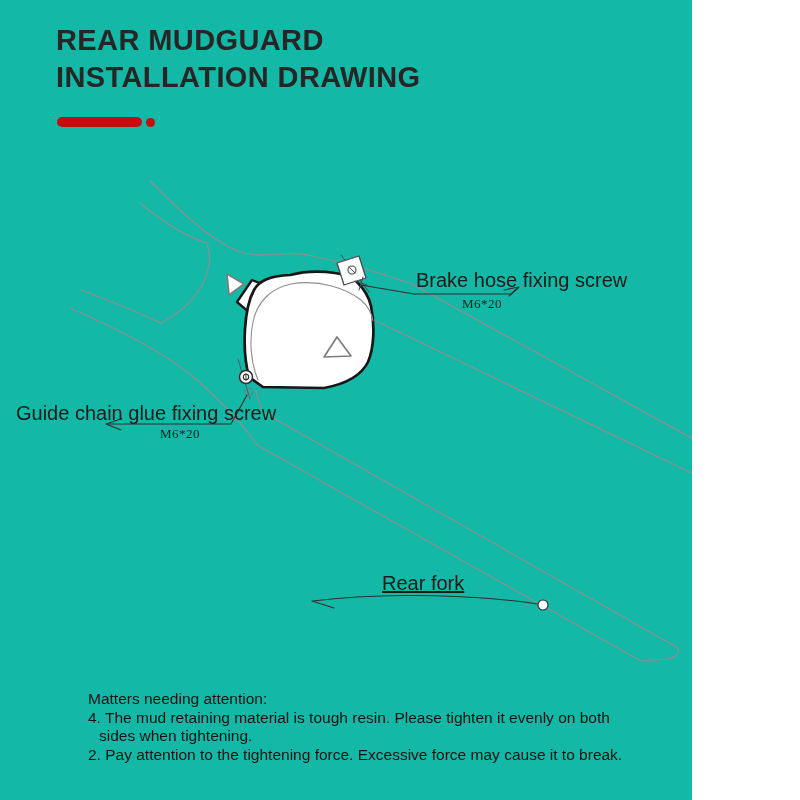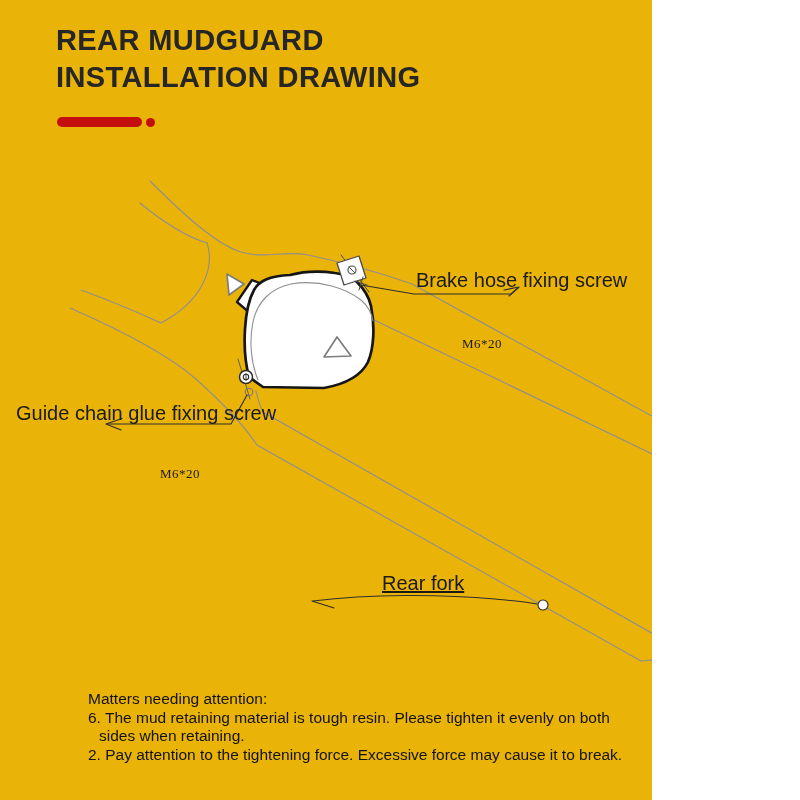--- a/index.html
+++ b/index.html
@@ -1,25 +1,25 @@
 <!DOCTYPE html>
 <html><head>
 <meta charset="utf-8">
 <style>
   html,body{margin:0;padding:0;background:#ffffff;}
-  #page{position:relative;width:652px;height:800px;background:#eab308;overflow:hidden;
-        font-family:"Liberation Sans",sans-serif;}
+  #page{position:relative;width:652px;height:800px;background:#14b8a6;overflow:hidden;
+        font-family:"Liberation Sans",sans-serif;padding-left:40px;}
   .title{position:absolute;left:56px;top:22px;font-size:29px;line-height:37px;
          font-weight:700;letter-spacing:.4px;color:#262626;white-space:nowrap;}
   .accent-bar{position:absolute;left:57px;top:117px;width:85px;height:10px;border-radius:5px;}
   .accent-dot{position:absolute;left:146px;top:118px;width:9px;height:9px;border-radius:50%;}
   svg{position:absolute;left:0;top:0;}
   .lbl{position:absolute;color:#1a1a1a;font-size:20px;white-space:nowrap;}
   .size-lbl{position:absolute;color:#1a1a1a;font-size:13px;
-            font-family:"Liberation Serif",serif;white-space:nowrap;letter-spacing:.5px;margin-top:40px;}
+            font-family:"Liberation Serif",serif;white-space:nowrap;letter-spacing:.5px;}
   .notes{position:absolute;left:52px;top:690px;color:#121212;font-size:15.5px;
          line-height:18.5px;margin-left:36px;}
   .notes div{white-space:nowrap;}
   .indent{padding-left:11px;}
 </style>
 </head>
 <body>
 
 <div id="page">
 
@@ -86,18 +86,18 @@
   <div class="lbl" style="left:416px;top:269px;">Brake hose fixing screw</div>
   <div class="size-lbl" style="left:462px;top:296px;">M6*20</div>
 
   <div class="lbl" style="left:16px;top:402px;">Guide chain glue fixing screw</div>
   <div class="size-lbl" style="left:160px;top:426px;">M6*20</div>
 
   <div class="lbl" style="left:382px;top:572px;text-decoration:underline;">Rear fork</div>
 
   <div class="notes">
     <div>Matters needing attention:</div>
-    <div>6. The mud retaining material is tough resin. Please tighten it evenly on both</div>
-    <div class="indent">sides when retaining.</div>
+    <div>4. The mud retaining material is tough resin. Please tighten it evenly on both</div>
+    <div class="indent">sides when tightening.</div>
     <div>2. Pay attention to the tightening force. Excessive force may cause it to break.</div>
   </div>
 
 </div>
 
 </body></html>

